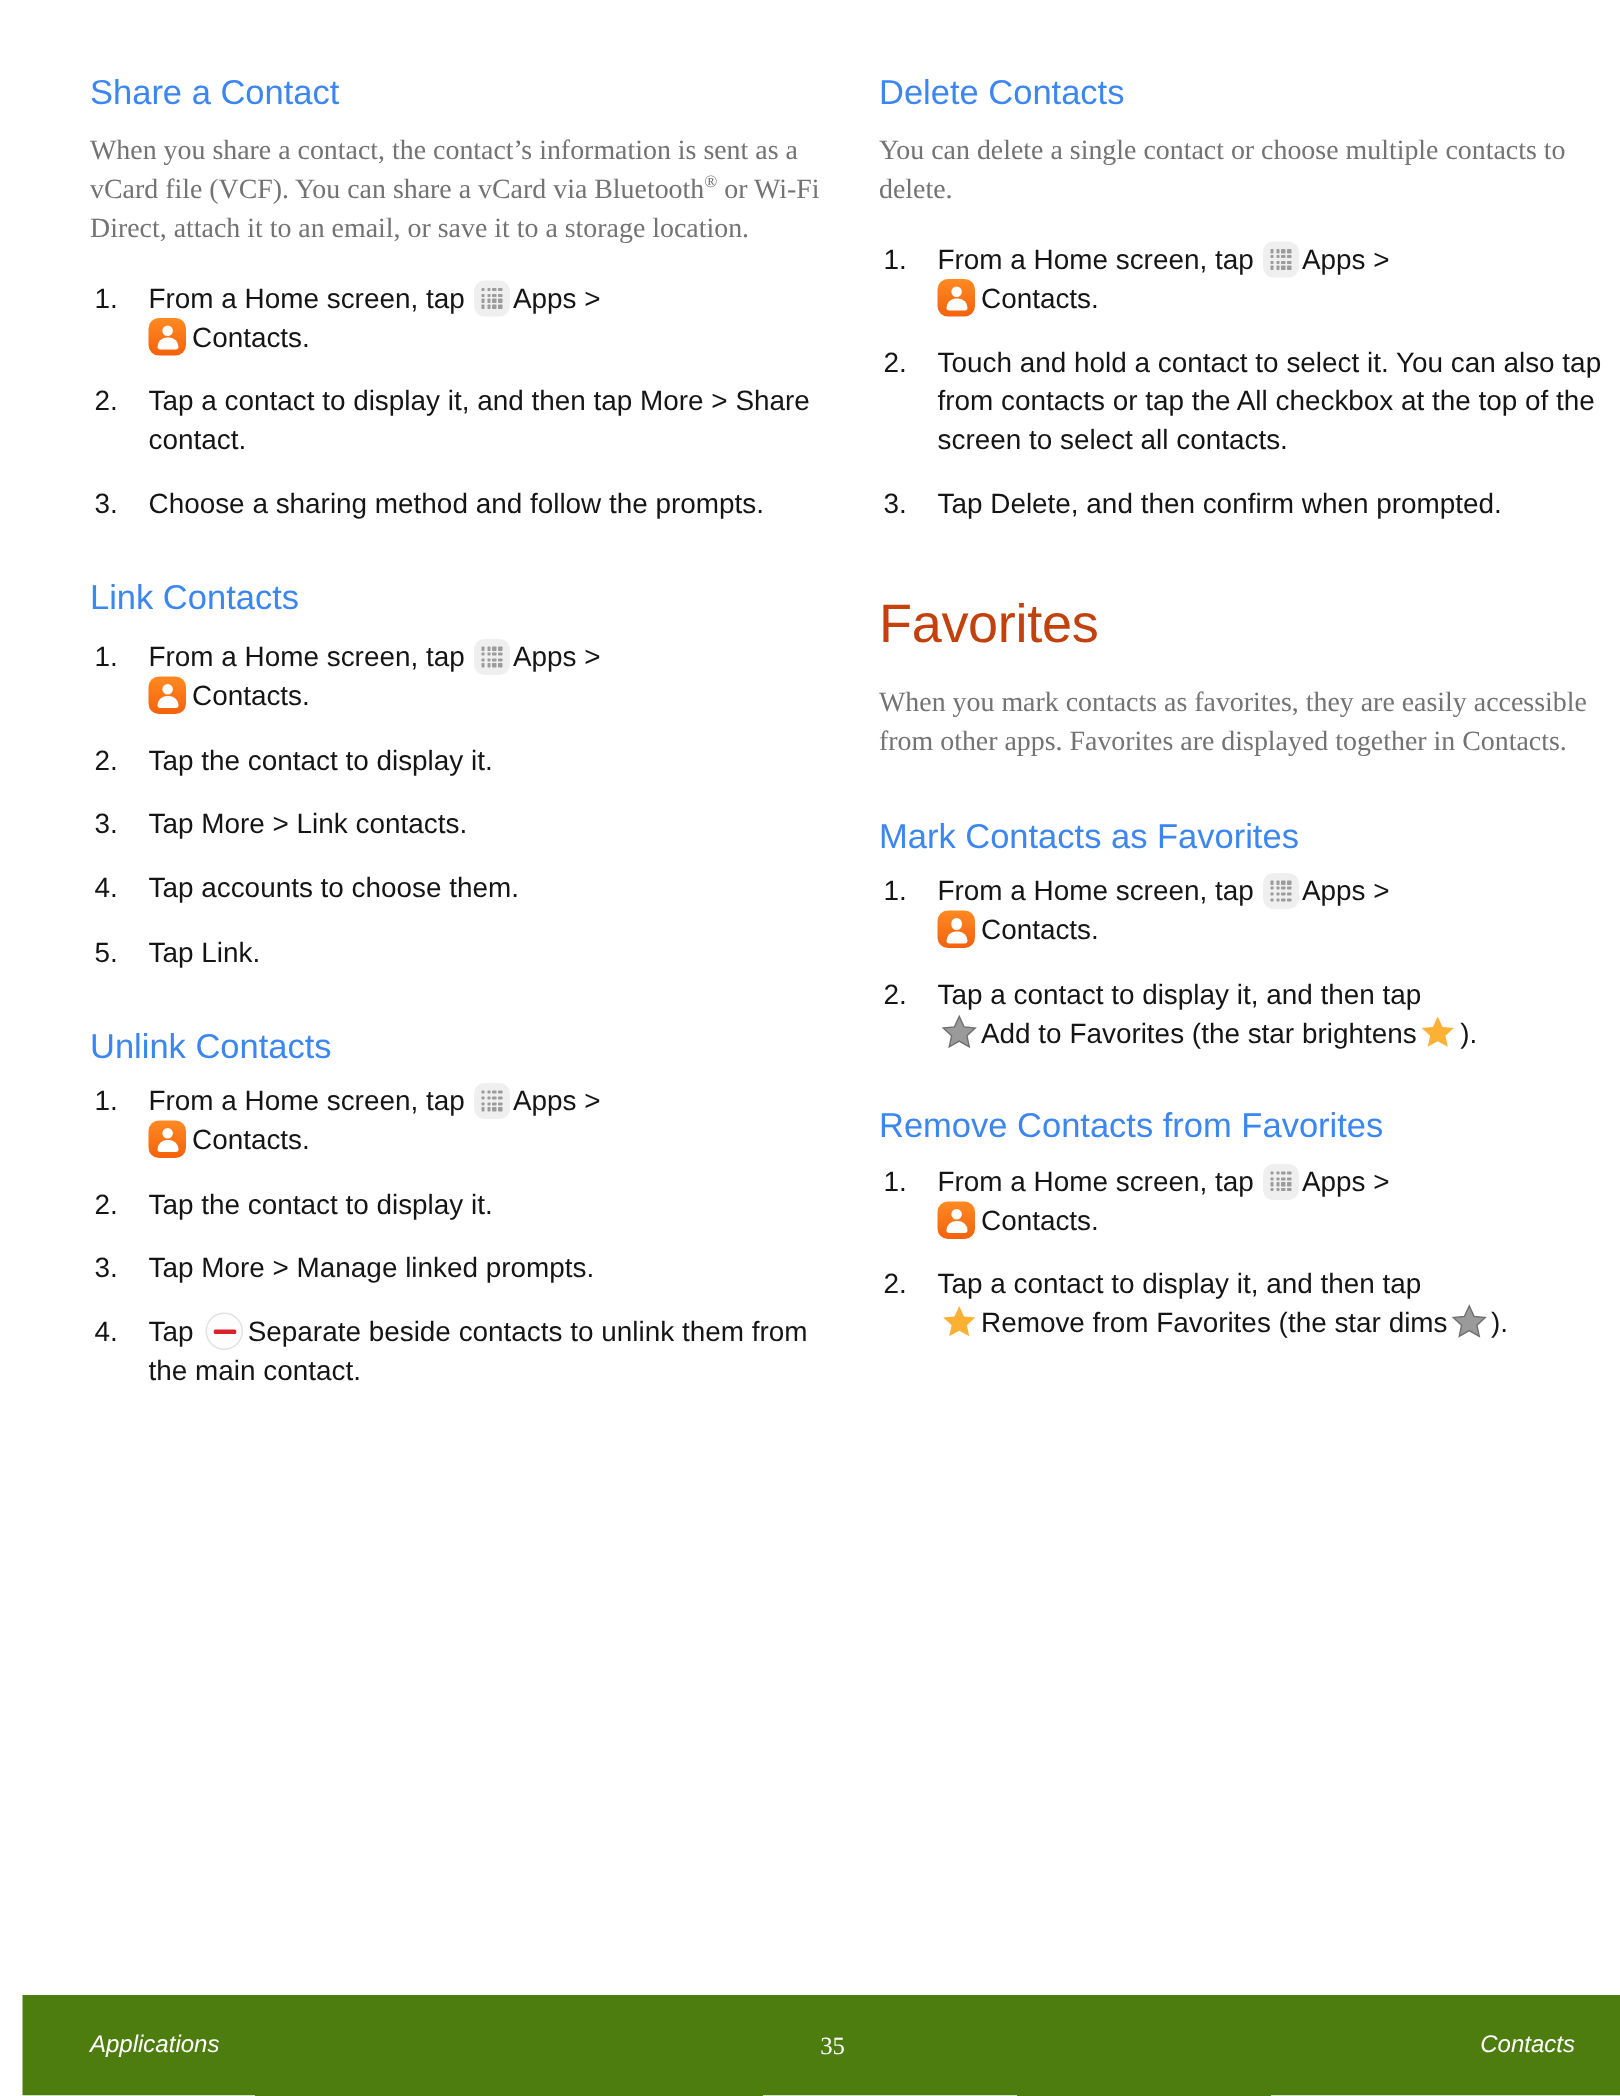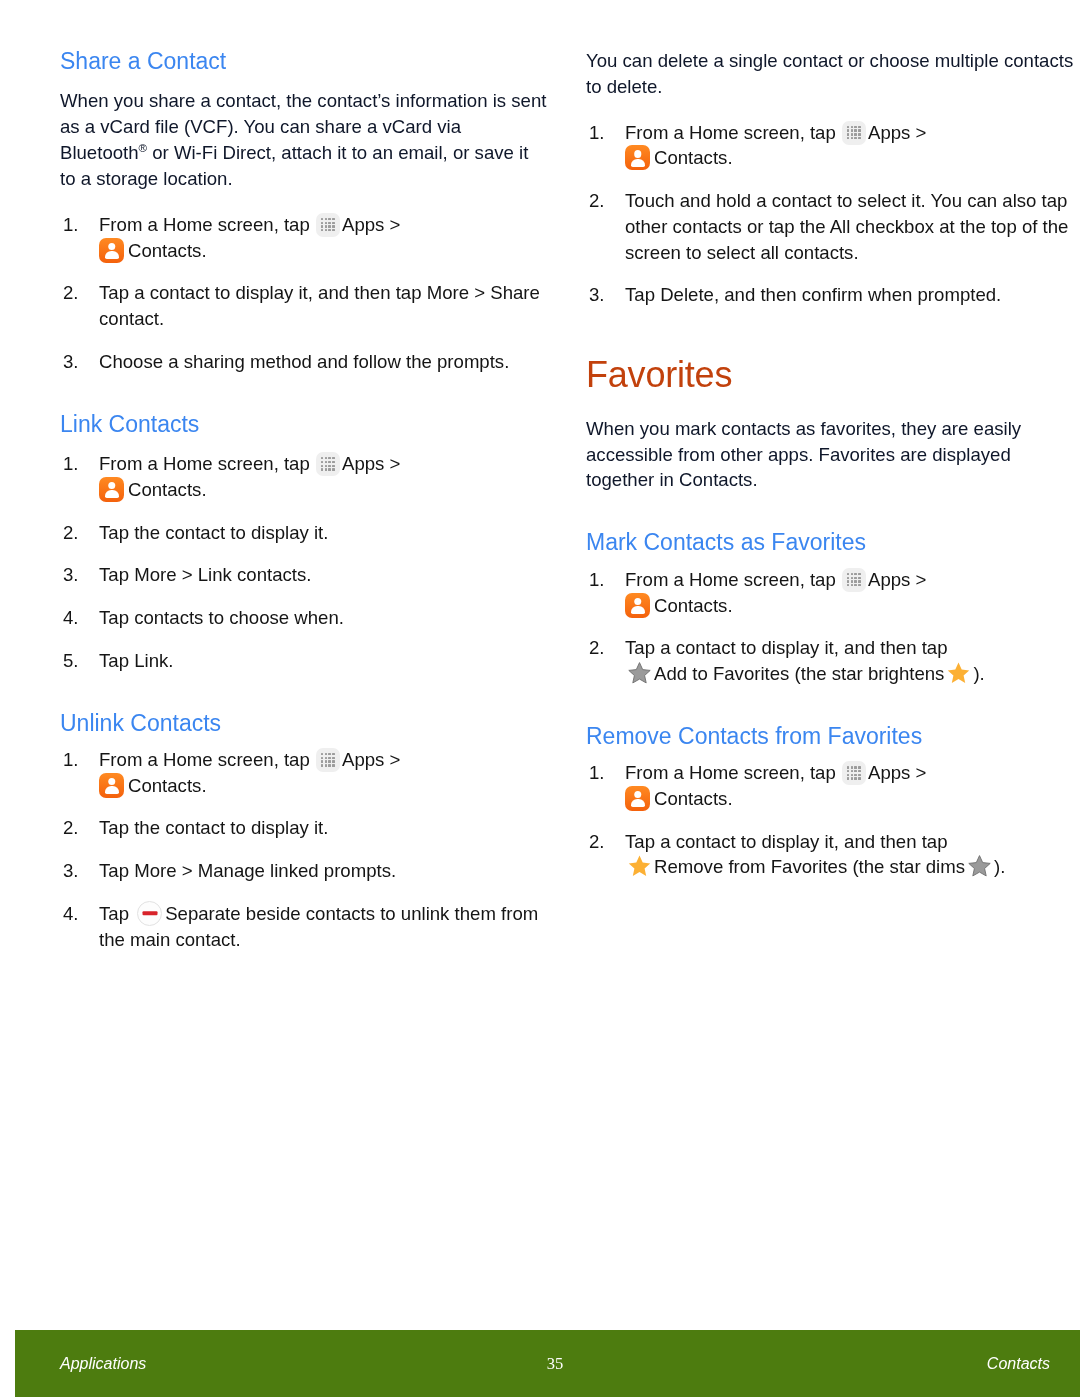--- a/index.html
+++ b/index.html
@@ -60,21 +60,22 @@
     margin-top: 36px;
   }
   h2.sec-heading.tight-follow {
     margin-bottom: 11px;
   }
 
   p.body {
     font-size: 18.6px;
     line-height: 1.39;
     margin: 0 0 20px 0;
-    color: #0f172a;
+    color: #737373;
+    font-family: Liberation Serif, serif;
   }
 
   ol.steps {
     list-style: none;
     margin: 0;
     padding: 0;
   }
   ol.steps > li {
     position: relative;
     padding-left: 39px;
@@ -283,21 +284,21 @@
               </span></span><b>Apps</b> <span>&gt;</span><br>
           <span class="icon contacts-icon"><span class="head"></span><span class="body"></span></span><b>Contacts</b><span>.</span>
         </li>
         <li>
           <span class="num">2.</span><span>Tap the contact to display it.</span>
         </li>
         <li>
           <span class="num">3.</span><span>Tap</span> <b>More</b> <span>&gt;</span> <b>Link contacts</b><span>.</span>
         </li>
         <li>
-          <span class="num">4.</span><span>Tap contacts to choose when.</span>
+          <span class="num">4.</span><span>Tap accounts to choose them.</span>
         </li>
         <li>
           <span class="num">5.</span><span>Tap</span> <b>Link</b><span>.</span>
         </li>
       </ol>
 
       <h2 class="sec-heading spaced tight-follow">Unlink Contacts</h2>
 
       <ol class="steps">
         <li>
@@ -331,20 +332,21 @@
         <li>
           <span class="num">4.</span><span>Tap</span>
           <span class="icon separate-icon"><span class="bar"></span></span><b>Separate</b> <span>beside contacts to unlink them from the main contact.</span>
         </li>
       </ol>
 
     </div>
 
     <div class="col">
 
+      <h2 class="sec-heading">Delete Contacts</h2>
       <p class="body">You can delete a single contact or choose multiple contacts to delete.</p>
 
       <ol class="steps">
         <li>
           <span class="num">1.</span><span>From a Home screen, tap</span>
           <span class="icon apps-icon"><span class="dots">
                 <i></i>
                 <i></i>
                 <i></i>
                 <i></i>
@@ -357,21 +359,21 @@
                 <i></i>
                 <i></i>
                 <i></i>
                 <i></i>
                 <i></i>
                 <i></i>
               </span></span><b>Apps</b> <span>&gt;</span><br>
           <span class="icon contacts-icon"><span class="head"></span><span class="body"></span></span><b>Contacts</b><span>.</span>
         </li>
         <li>
-          <span class="num">2.</span><span>Touch and hold a contact to select it. You can also tap other contacts or tap the</span> <b>All</b> <span>checkbox at the top of the screen to select all contacts.</span>
+          <span class="num">2.</span><span>Touch and hold a contact to select it. You can also tap from contacts or tap the</span> <b>All</b> <span>checkbox at the top of the screen to select all contacts.</span>
         </li>
         <li>
           <span class="num">3.</span><span>Tap</span> <b>Delete</b><span>, and then confirm when prompted.</span>
         </li>
       </ol>
 
       <h1 class="big-heading">Favorites</h1>
       <p class="body">When you mark contacts as favorites, they are easily accessible from other apps. Favorites are displayed together in Contacts.</p>
 
       <h2 class="sec-heading spaced tight-follow">Mark Contacts as Favorites</h2>

